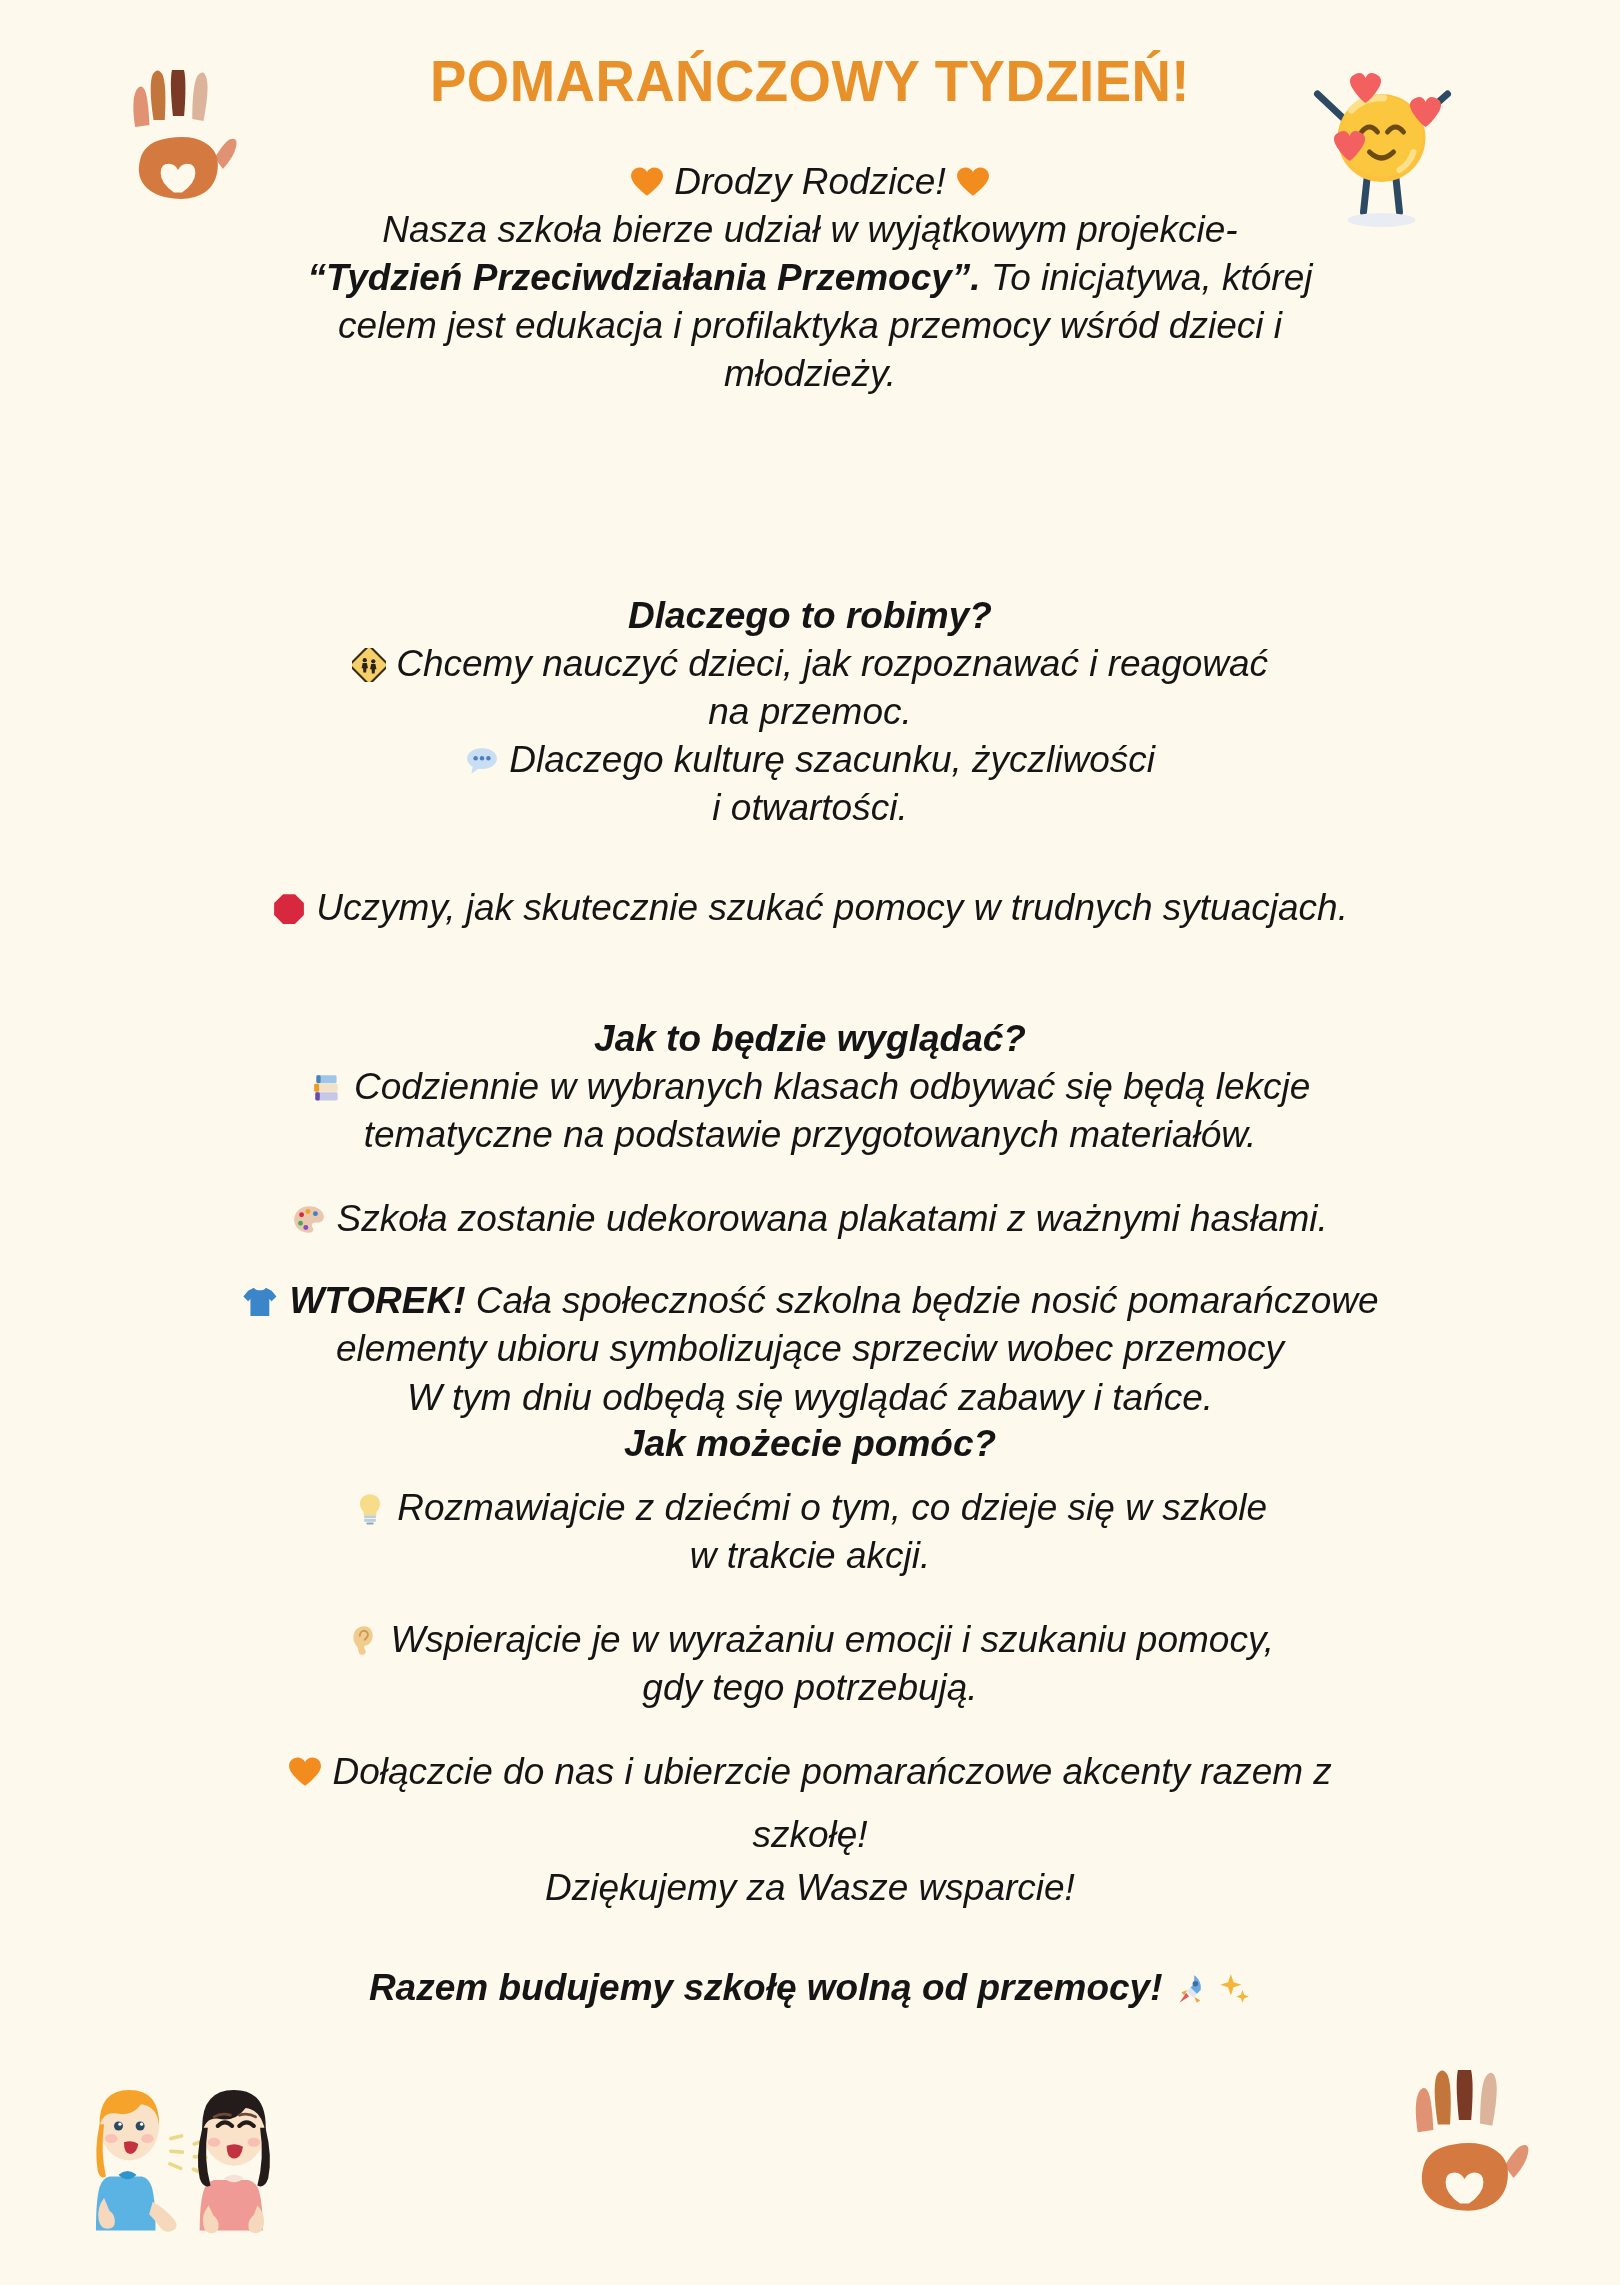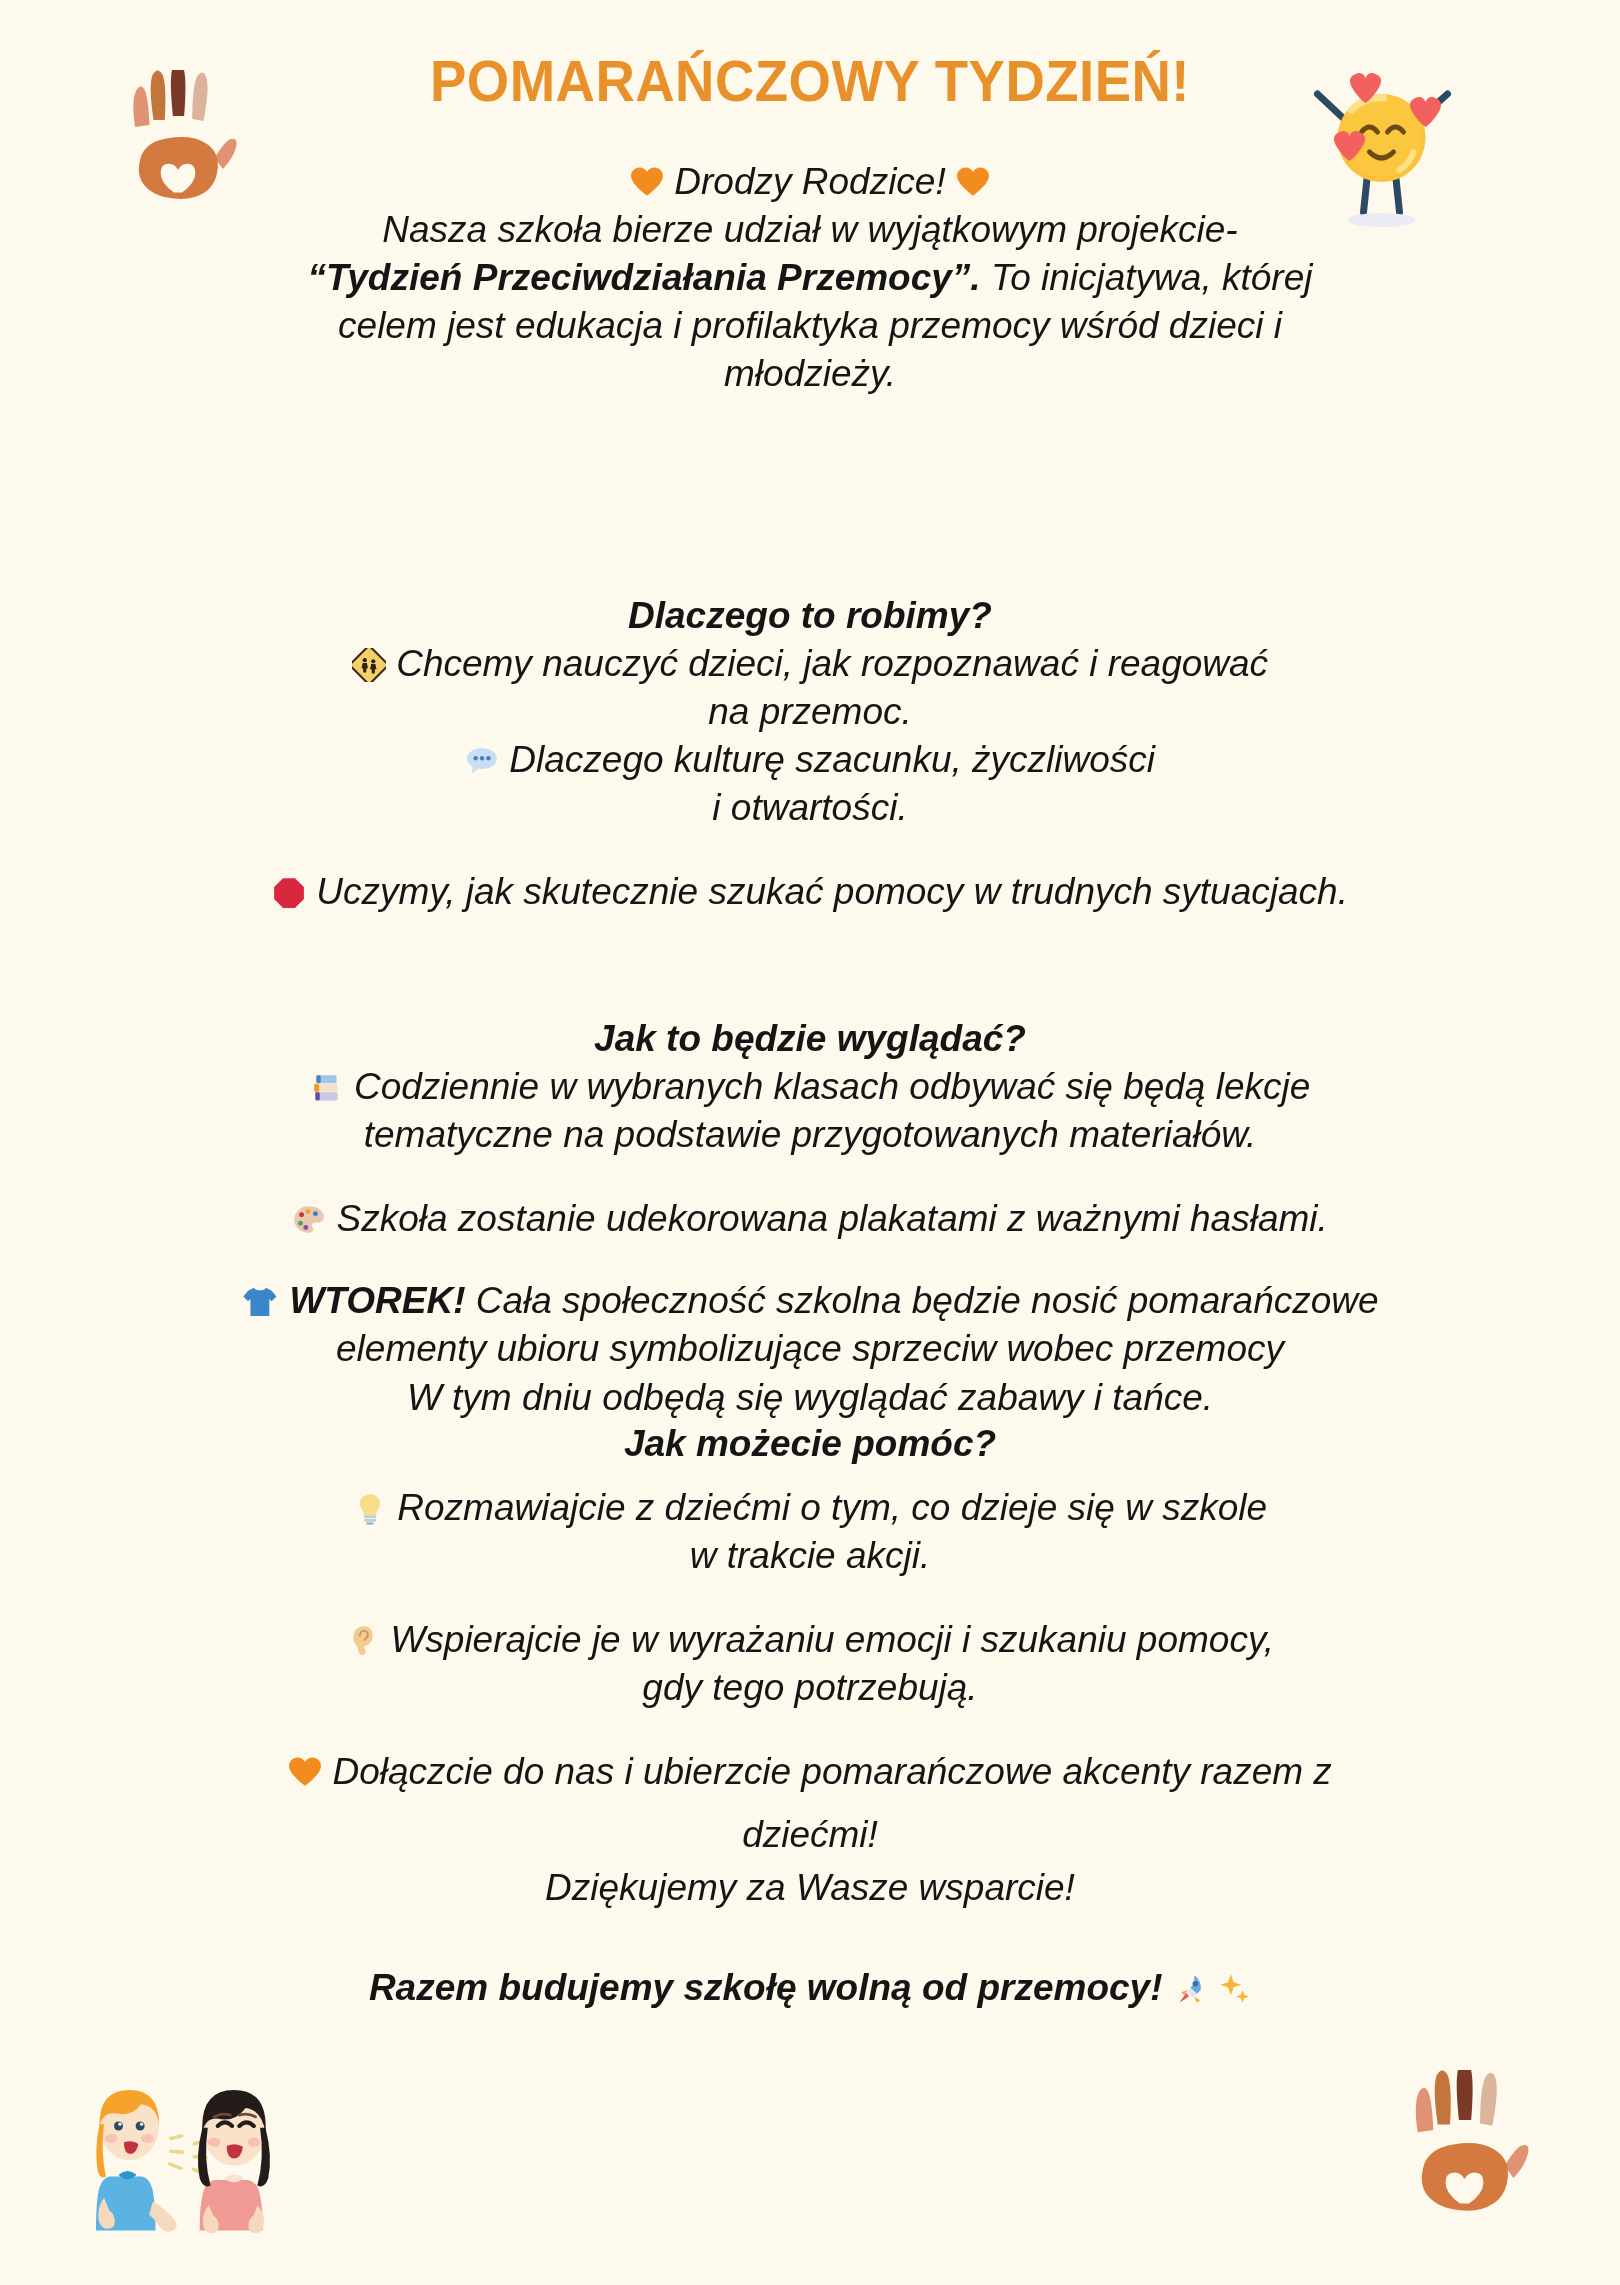--- a/index.html
+++ b/index.html
@@ -152,21 +152,21 @@
           <path d="M16 4 C7.7 4 2 8.4 2 13.6 C2 16.8 4 19.6 7.3 21.3 L6 28 L12.4 23.2 C13.5 23.4 14.7 23.5 16 23.5 C24.3 23.5 30 19.1 30 13.6 C30 8.4 24.3 4 16 4 Z" fill="#c9ddf3"></path>
           <circle cx="10" cy="13.5" r="2.1" fill="#4a7fc1"></circle>
             <circle cx="16" cy="13.5" r="2.1" fill="#4a7fc1"></circle>
             <circle cx="22" cy="13.5" r="2.1" fill="#4a7fc1"></circle>
         </svg>
         <span>Dlaczego kulturę szacunku, życzliwości</span>
       </div>
       <div>i otwartości.</div>
     </div>
 
-    <div style="margin-top:36px">
+    <div style="margin-top:52px">
       <svg class="isvg" viewBox="0 0 32 32">
         <polygon points="10.4,2 21.6,2 30,10.4 30,21.6 21.6,30 10.4,30 2,21.6 2,10.4" fill="#d8283f"></polygon>
       </svg>
       <span>Uczymy, jak skutecznie szukać pomocy w trudnych sytuacjach.</span>
     </div>
   </div>
 
   <div class="block" style="top:1015px;">
     <div class="hd">Jak to będzie wyglądać?</div>
 
@@ -241,21 +241,21 @@
       <div>gdy tego potrzebują.</div>
     </div>
 
     <div style="margin-top:36px">
       <div>
         <svg class="isvg" viewBox="0 0 32 32">
             <path d="M16 28 C4 19 1 13 1 9.5 C1 4.8 4.8 1.5 9 1.5 C12 1.5 14.6 3.2 16 5.6 C17.4 3.2 20 1.5 23 1.5 C27.2 1.5 31 4.8 31 9.5 C31 13 28 19 16 28 Z" fill="#f28c1e"></path>
           </svg>
         <span>Dołączcie do nas i ubierzcie pomarańczowe akcenty razem z</span>
       </div>
-      <div style="margin-top:14.4px">dziećmi!</div>
+      <div style="margin-top:14.4px">szkołę!</div>
     </div>
 
     <div style="margin-top:5.4px">Dziękujemy za Wasze wsparcie!</div>
   </div>
 
   <div class="block" style="top:1964px;">
     <span class="hd">Razem budujemy szkołę wolną od przemocy!</span>
     <svg class="isvg" viewBox="0 0 32 32">
       <path d="M20 3 C24 6 27 11 26 17 L19 24 L13 18 L20 11 Z" fill="#dfe6ef"></path>
       <path d="M20 3 C24 6 27 11 26 17 L22.5 20.5 L16.5 14.5 L20 11 Z" fill="#6aa8e0"></path>

